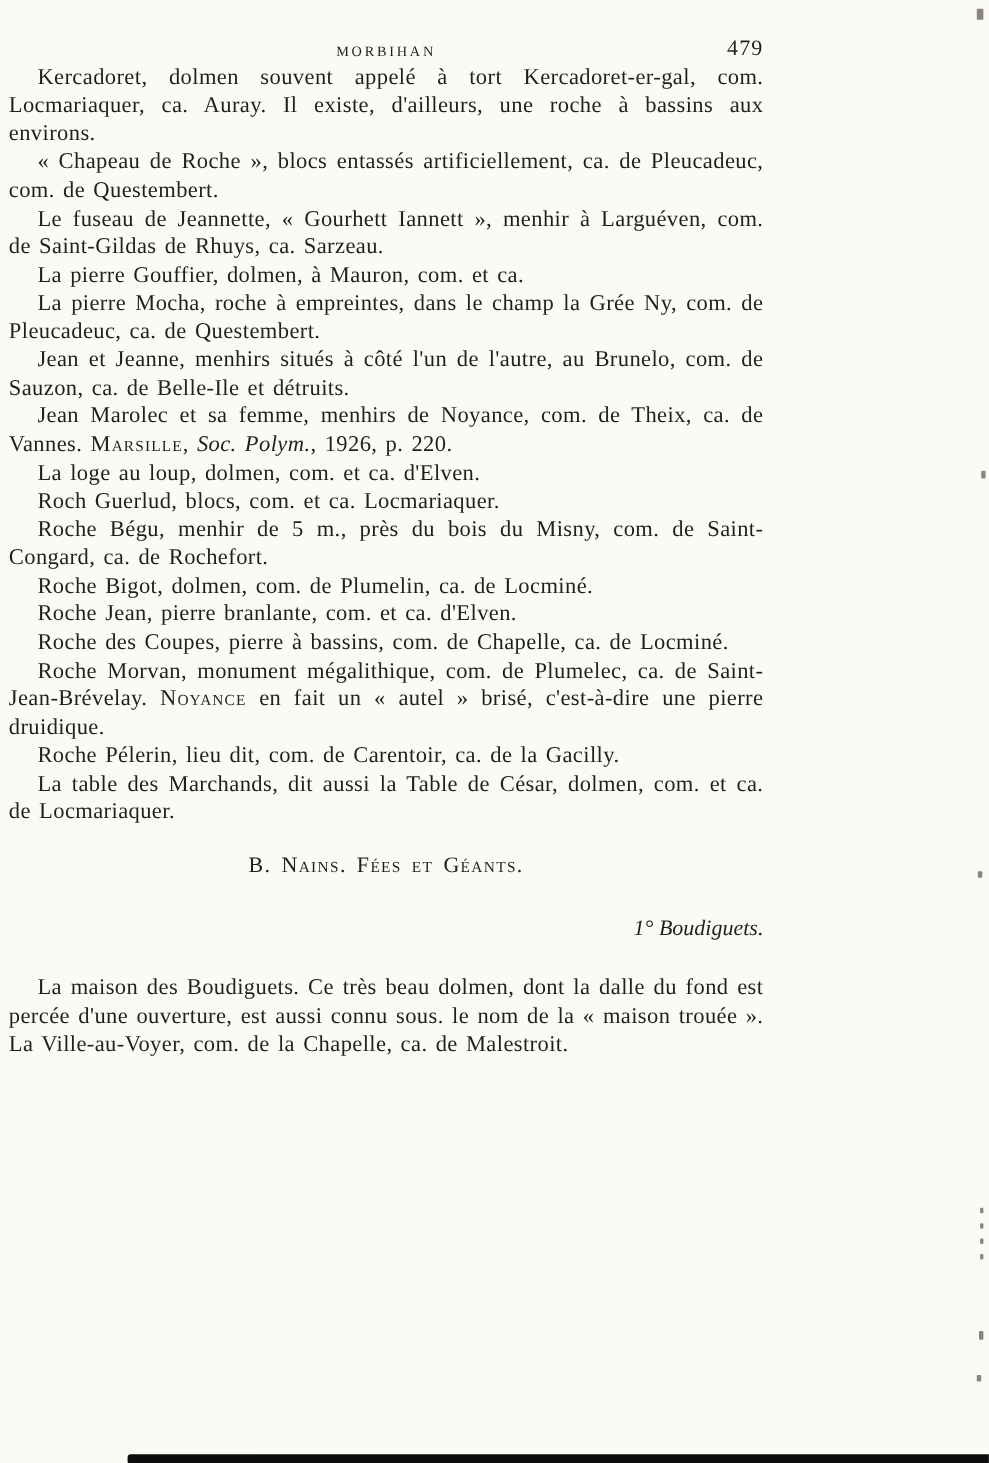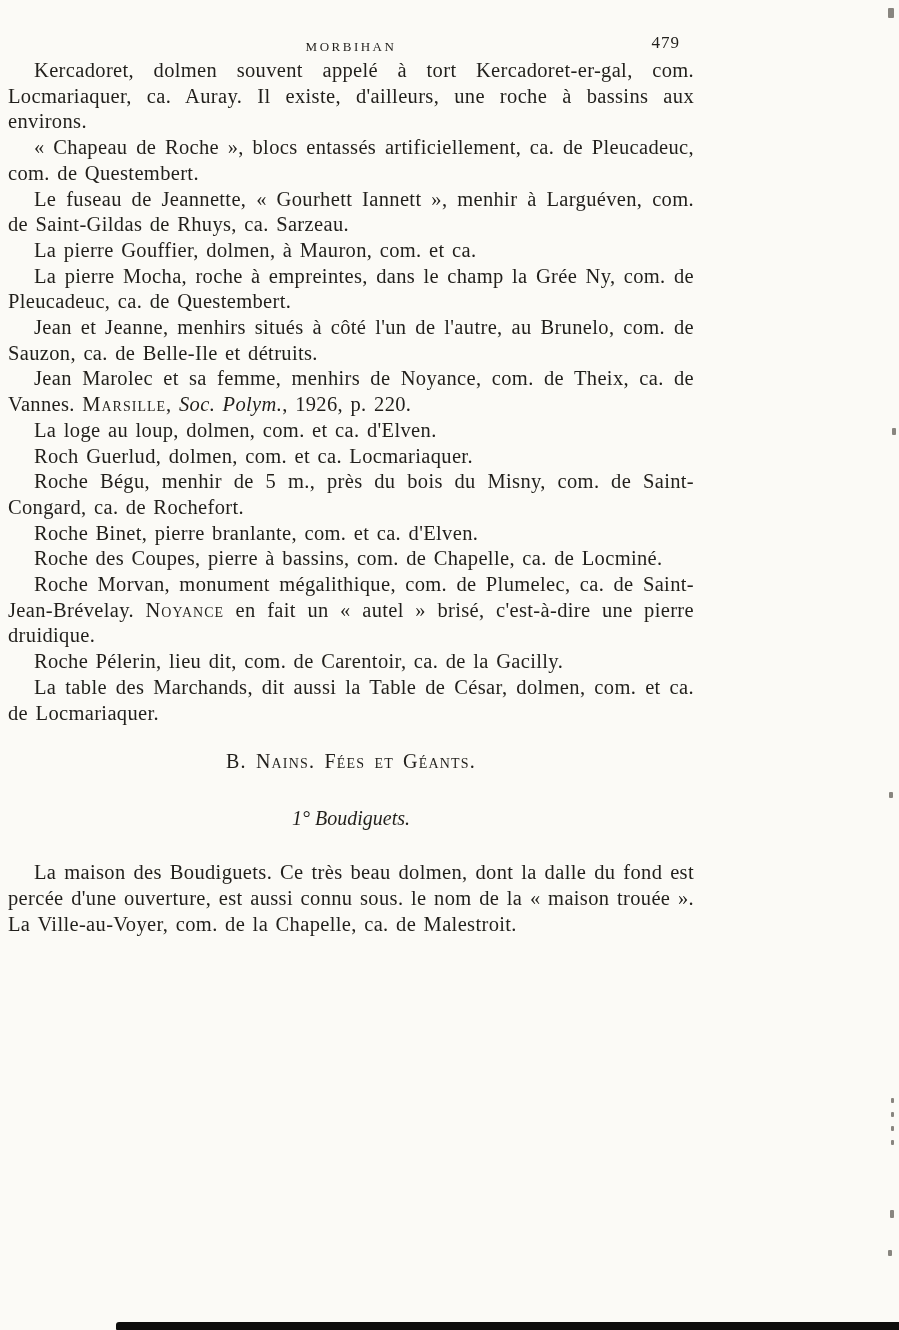--- a/index.html
+++ b/index.html
@@ -26,22 +26,22 @@
     height:22px;
   }
   .header-title{
     text-align:center;
     font-size:13px;
     letter-spacing:2.5px;
     padding-top:3px;
   }
   .page-number{
     position:absolute;
-    right:14px;top:-3px;
-    font-size:17px;
+    right:0;top:-3px;
+    font-size:20px;
     letter-spacing:1px;
   }
   .body-text{}
   p.body-paragraph{
     margin:0;
     text-align:justify;
     text-indent:26px;
     font-size:20.5px;
     line-height:25.7px;
     letter-spacing:0.35px;
@@ -54,21 +54,21 @@
   h2,h3{margin:0;padding:0;font-weight:normal;}
   .section-heading{
     margin-top:24px;
     text-align:center;
     font-size:20px;
     letter-spacing:1.2px;
     word-spacing:3px;
   }
   .subsection-heading{
     margin-top:34px;
-    text-align:center;
+    text-align:right;
     font-size:20px;
   }
   .closing-paragraph{
     margin-top:30px !important;
   }
   .bottom-scan-bar{
     position:absolute;
     left:116px;right:0;bottom:0;
     height:8px;
     background:#0d0d0c;
@@ -93,23 +93,24 @@
 
   <div class="body-text">
       <p class="body-paragraph"><span class="plain">Kercadoret, dolmen souvent appelé à tort Kercadoret-er-gal, com. Locmariaquer, ca. Auray. Il existe, d'ailleurs, une roche à bassins aux environs.</span></p>
       <p class="body-paragraph"><span class="plain">« Chapeau de Roche », blocs entassés artificiellement, ca. de Pleucadeuc, com. de Questembert.</span></p>
       <p class="body-paragraph"><span class="plain">Le fuseau de Jeannette, « Gourhett Iannett », menhir à Larguéven, com. de Saint-Gildas de Rhuys, ca. Sarzeau.</span></p>
       <p class="body-paragraph"><span class="plain">La pierre Gouffier, dolmen, à Mauron, com. et ca.</span></p>
       <p class="body-paragraph"><span class="plain">La pierre Mocha, roche à empreintes, dans le champ la Grée Ny, com. de Pleucadeuc, ca. de Questembert.</span></p>
       <p class="body-paragraph"><span class="plain">Jean et Jeanne, menhirs situés à côté l'un de l'autre, au Brunelo, com. de Sauzon, ca. de Belle-Ile et détruits.</span></p>
       <p class="body-paragraph"><span class="plain">Jean Marolec et sa femme, menhirs de Noyance, com. de Theix, ca. de Vannes. </span><span class="smallcaps">Marsille</span><span class="plain">, </span><span class="italic">Soc. Polym.</span><span class="plain">, 1926, p. 220.</span></p>
       <p class="body-paragraph"><span class="plain">La loge au loup, dolmen, com. et ca. d'Elven.</span></p>
-      <p class="body-paragraph"><span class="plain">Roch Guerlud, dolmen, com. et ca. Locmariaquer.</span></p>
+      <p class="body-paragraph"><span class="plain">Roch Guerlud, blocs, com. et ca. Locmariaquer.</span></p>
       <p class="body-paragraph"><span class="plain">Roche Bégu, menhir de 5 m., près du bois du Misny, com. de Saint-Congard, ca. de Rochefort.</span></p>
-      <p class="body-paragraph"><span class="plain">Roche Binet, pierre branlante, com. et ca. d'Elven.</span></p>
+      <p class="body-paragraph"><span class="plain">Roche Bigot, dolmen, com. de Plumelin, ca. de Locminé.</span></p>
+      <p class="body-paragraph"><span class="plain">Roche Jean, pierre branlante, com. et ca. d'Elven.</span></p>
       <p class="body-paragraph"><span class="plain">Roche des Coupes, pierre à bassins, com. de Chapelle, ca. de Locminé.</span></p>
       <p class="body-paragraph"><span class="plain">Roche Morvan, monument mégalithique, com. de Plumelec, ca. de Saint-Jean-Brévelay. </span><span class="smallcaps">Noyance</span><span class="plain"> en fait un « autel » brisé, c'est-à-dire une pierre druidique.</span></p>
       <p class="body-paragraph"><span class="plain">Roche Pélerin, lieu dit, com. de Carentoir, ca. de la Gacilly.</span></p>
       <p class="body-paragraph"><span class="plain">La table des Marchands, dit aussi la Table de César, dolmen, com. et ca. de Locmariaquer.</span></p>
     </div>
 
   <h2 class="section-heading"><span class="plain">B. </span><span class="smallcaps">Nains. Fées et Géants.</span></h2>
 
   <h3 class="subsection-heading"><span class="italic">1° Boudiguets.</span></h3>
 

